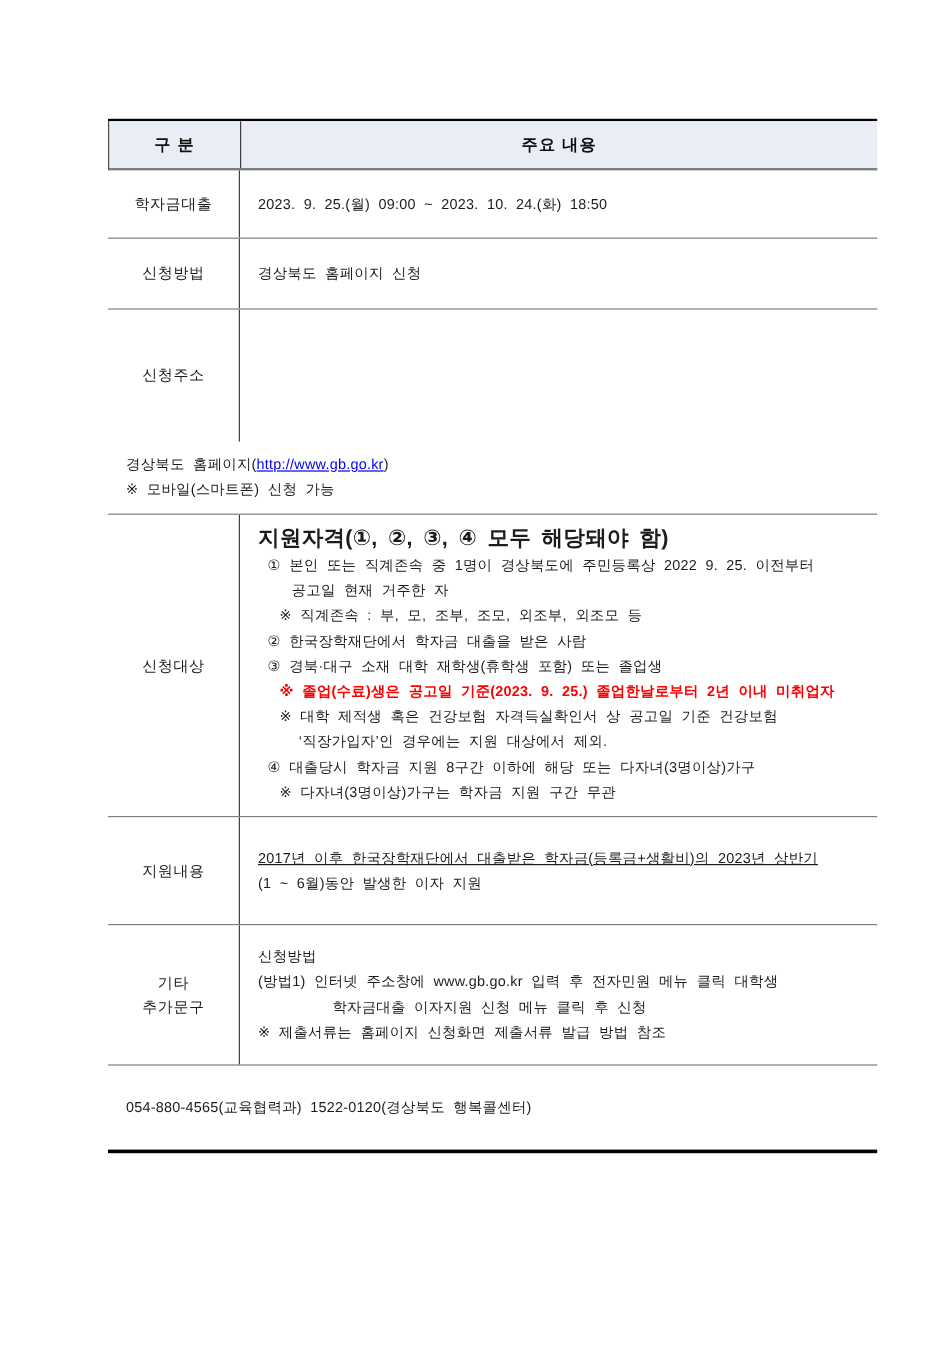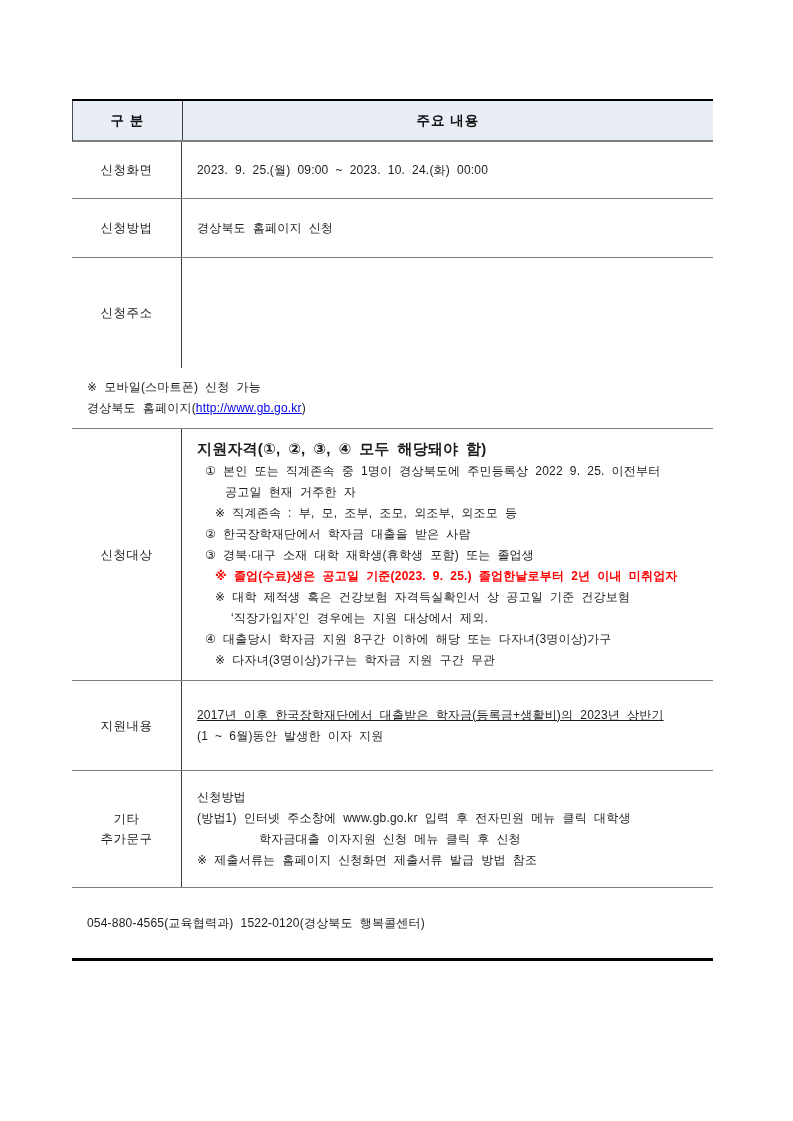--- a/index.html
+++ b/index.html
@@ -8,21 +8,21 @@
     --row-divider:#7f7f7f;
     --col-divider:#3f3f3f;
     --text-color:#1c1c1c;
     --red:#ff0000;
     --link:#0000ee;
   }
   *{margin:0;padding:0;box-sizing:border-box;}
   body{background:#ffffff;font-family:"Liberation Sans","DejaVu Sans",sans-serif;}
   .page{position:relative;width:793px;height:1121px;background:#ffffff;overflow:hidden;}
   .notice-table{
-    position:absolute;left:72px;top:99px;width:641px;
+    position:absolute;left:90px;top:99px;width:641px;
     border-top:2px solid var(--outer-border);
     border-bottom:3px solid var(--outer-border);
   }
   .row{display:flex;}
   .header-row{
     min-height:41px;
     background:var(--header-bg);
     border-bottom:2px solid var(--row-divider);
     border-left:1px solid #4a4a4a;
   }
@@ -42,62 +42,62 @@
   .label-line{line-height:20px;}
   .content-cell{
     flex:1;display:flex;align-items:center;
     padding:9px 6px 9px 15px;
   }
   .content-inner{width:100%;}
   .line{
     font-size:12px;line-height:21px;color:var(--text-color);
     word-spacing:3.5px;letter-spacing:0.2px;
   }
-  .seg.bold{font-weight:bold;font-size:15px;}
+  .seg.bold{font-weight:bold;font-size:18px;}
   .seg.red-bold{font-weight:bold;color:var(--red);}
   a.link{color:var(--link);text-decoration:underline;}
 </style>
 </head>
 <body>
 
 <div class="page">
   <div class="notice-table">
     <div class="row header-row">
       <div class="label-cell">구 분</div>
       <div class="header-content-cell">주요 내용</div>
     </div>
     <div id="rows-container">
         <div class="row body-row" style="min-height: 57px;">
           <div class="label-cell">
-            <div class="label-line">신청화면</div>
+            <div class="label-line">학자금대출</div>
           </div>
           <div class="content-cell">
             <div class="content-inner">
-              <div class="line" style="padding-left: 0px;"><span class="seg normal">2023. 9. 25.(월) 09:00 ~ 2023. 10. 24.(화) 00:00</span></div>
+              <div class="line" style="padding-left: 0px;"><span class="seg normal">2023. 9. 25.(월) 09:00 ~ 2023. 10. 24.(화) 18:50</span></div>
             </div>
           </div>
         </div>
         <div class="row body-row" style="min-height: 59px;">
           <div class="label-cell">
             <div class="label-line">신청방법</div>
           </div>
           <div class="content-cell">
             <div class="content-inner">
               <div class="line" style="padding-left: 0px;"><span class="seg normal">경상북도 홈페이지 신청</span></div>
             </div>
           </div>
         </div>
         <div class="row body-row" style="min-height: 73px; flex-direction: column;">
           <div class="label-cell">
             <div class="label-line">신청주소</div>
           </div>
           <div class="content-cell">
             <div class="content-inner">
+              <div class="line" style="padding-left: 0px;"><span class="seg normal">경상북도 홈페이지(</span><a href="#" class="seg link">http://www.gb.go.kr</a><span class="seg normal">)</span></div>
               <div class="line" style="padding-left: 0px;"><span class="seg normal">※ 모바일(스마트폰) 신청 가능</span></div>
-              <div class="line" style="padding-left: 0px;"><span class="seg normal">경상북도 홈페이지(</span><a href="#" class="seg link">http://www.gb.go.kr</a><span class="seg normal">)</span></div>
             </div>
           </div>
         </div>
         <div class="row body-row" style="min-height: 248px;">
           <div class="label-cell">
             <div class="label-line">신청대상</div>
           </div>
           <div class="content-cell">
             <div class="content-inner">
               <div class="line" style="padding-left: 0px;"><span class="seg bold">지원자격(①, ②, ③, ④ 모두 해당돼야 함)</span></div>

